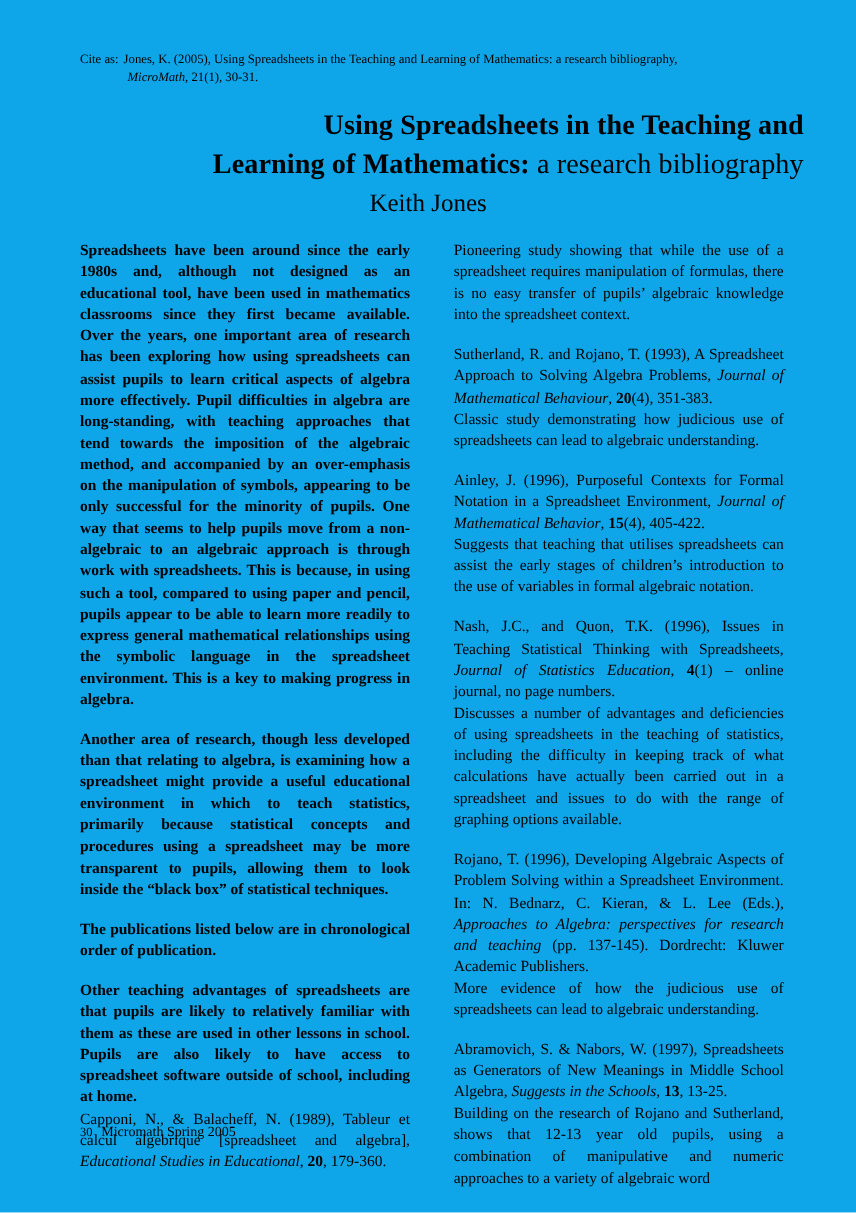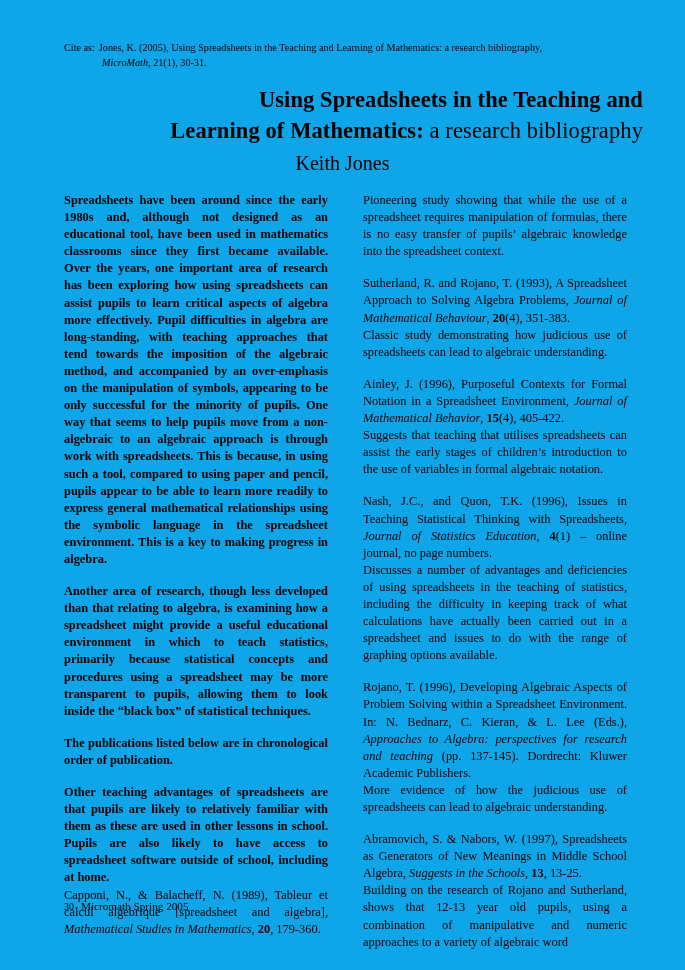--- a/index.html
+++ b/index.html
@@ -122,21 +122,21 @@
   <div class="author">Keith Jones</div>
 
   <div class="col col-left">
     <div class="intro">
       <p>Spreadsheets have been around since the early 1980s and, although not designed as an educational tool, have been used in mathematics classrooms since they first became available. Over the years, one important area of research has been exploring how using spreadsheets can assist pupils to learn critical aspects of algebra more effectively. Pupil difficulties in algebra are long-standing, with teaching approaches that tend towards the imposition of the algebraic method, and accompanied by an over-emphasis on the manipulation of symbols, appearing to be only successful for the minority of pupils. One way that seems to help pupils move from a non-algebraic to an algebraic approach is through work with spreadsheets. This is because, in using such a tool, compared to using paper and pencil, pupils appear to be able to learn more readily to express general mathematical relationships using the symbolic language in the spreadsheet environment. This is a key to making progress in algebra.</p>
       <p>Another area of research, though less developed than that relating to algebra, is examining how a spreadsheet might provide a useful educational environment in which to teach statistics, primarily because statistical concepts and procedures using a spreadsheet may be more transparent to pupils, allowing them to look inside the “black box” of statistical techniques.</p>
       <p>The publications listed below are in chronological order of publication.</p>
       <p>Other teaching advantages of spreadsheets are that pupils are likely to relatively familiar with them as these are used in other lessons in school. Pupils are also likely to have access to spreadsheet software outside of school, including at home.</p>
     </div>
     <div class="entry">
-      <p class="ref"><span>Capponi, N., &amp; Balacheff, N. (1989), Tableur et calcul algebrique [spreadsheet and algebra], </span><span class="it">Mathematical Studies in Mathematics</span><span>, </span><span class="bd">20</span><span>, 179-360.</span></p>
+      <p class="ref"><span>Capponi, N., &amp; Balacheff, N. (1989), Tableur et calcul algebrique [spreadsheet and algebra], </span><span class="it">Educational Studies in Educational</span><span>, </span><span class="bd">20</span><span>, 179-360.</span></p>
     </div>
   </div>
 
   <div class="col col-right">
     <p>Pioneering study showing that while the use of a spreadsheet requires manipulation of formulas, there is no easy transfer of pupils’ algebraic knowledge into the spreadsheet context.</p>
 
     <div class="entry">
       <p class="ref"><span>Sutherland, R. and Rojano, T. (1993), A Spreadsheet Approach to Solving Algebra Problems, </span><span class="it">Journal of Mathematical Behaviour</span><span>, </span><span class="bd">20</span><span>(4), 351-383.</span></p>
       <p class="note">Classic study demonstrating how judicious use of spreadsheets can lead to algebraic understanding.</p>
     </div>

